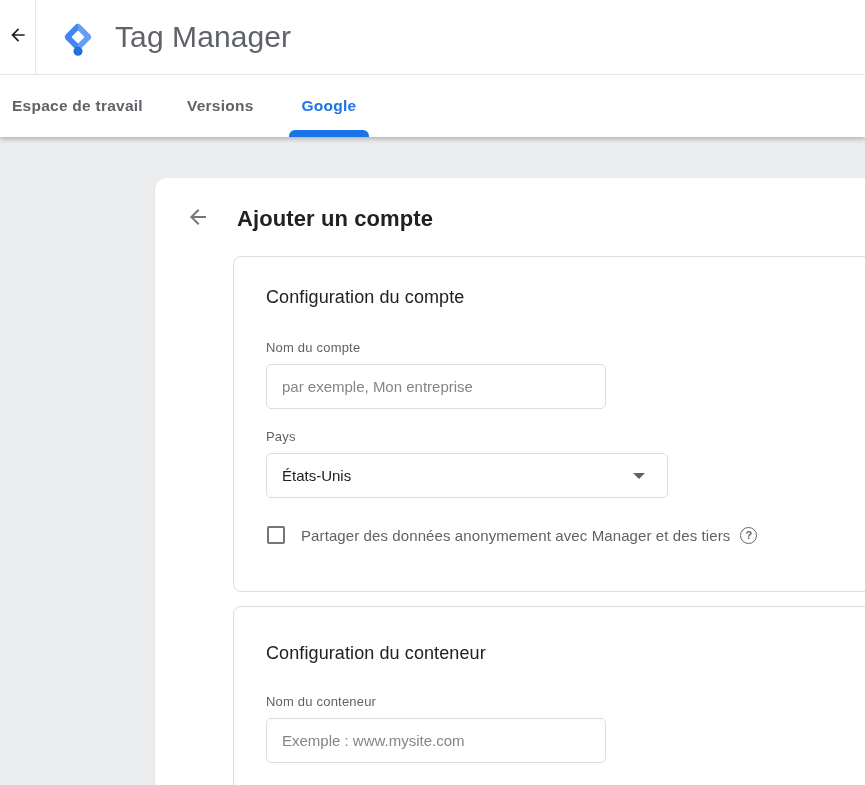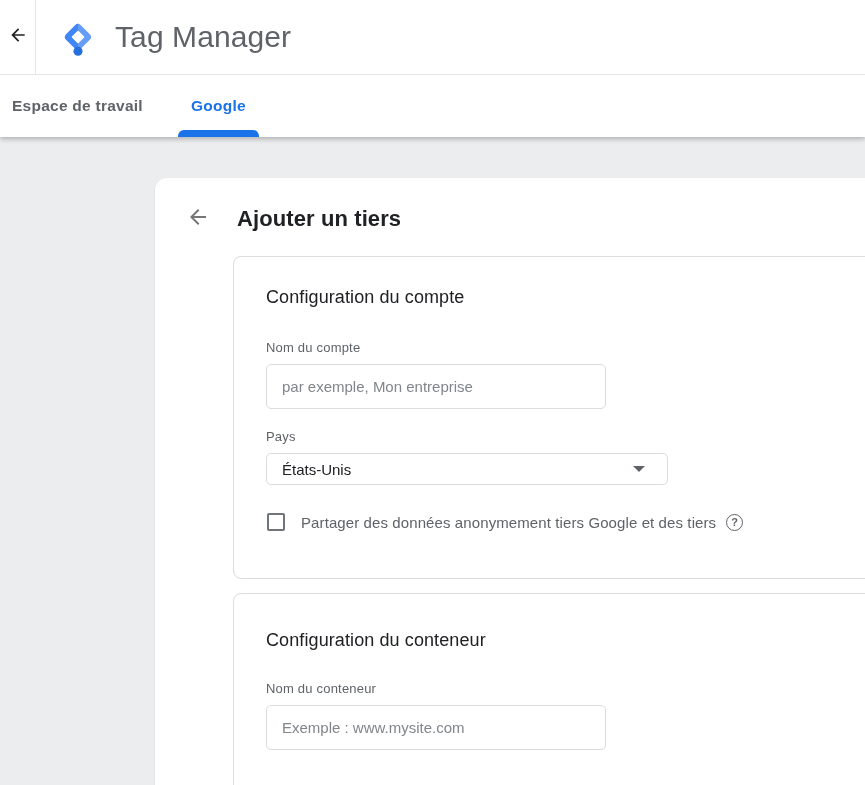--- a/index.html
+++ b/index.html
@@ -139,21 +139,21 @@
     font-size: 15px;
     color: #202124;
     outline: none;
     background: #fff;
   }
   .text-input::placeholder { color: #80868b; opacity: 1; }
 
   .select-box {
     margin-top: 9px;
     width: 402px;
-    height: 32px;
+    height: 45px;
     border: 1px solid #dadce0;
     border-radius: 5px;
     display: flex;
     align-items: center;
     padding: 0 22px 0 15px;
     cursor: pointer;
     background: #fff;
   }
   .select-value {
     font-size: 15px;
@@ -227,54 +227,57 @@
       </svg>
     </span>
     <span class="brand-title">Tag Manager</span>
   </div>
 </header>
 
 <nav class="tab-bar">
   <div class="tab tab-workspace">
     <span>Espace de travail</span>
   </div>
+  <div class="tab tab-versions">
+    <span>Versions</span>
+  </div>
   <div class="tab tab-admin active">
     <span>Google</span>
   </div>
 </nav>
 
 <div class="content">
   <div class="main-card">
 
     <div class="page-head">
       <div class="page-back">
         <span>
           <svg width="24" height="24" viewBox="0 0 24 24">
               <path fill="#757575" d="M20 11H7.83l5.59-5.59L12 4l-8 8 8 8 1.41-1.41L7.83 13H20v-2z"></path>
             </svg>
         </span>
       </div>
-      <h1 class="page-title">Ajouter un tiers</h1>
+      <h1 class="page-title">Ajouter un compte</h1>
     </div>
 
     <section class="section-card account">
       <h2 class="section-heading">Configuration du compte</h2>
 
       <div class="field-label gap-after-heading">Nom du compte</div>
       <input class="text-input" type="text" placeholder="par exemple, Mon entreprise" style="">
 
       <div class="field-label gap-field">Pays</div>
       <div class="select-box">
         <span class="select-value">États-Unis</span>
         <span class="select-caret"></span>
       </div>
 
       <div class="checkbox-row">
         <div class="checkbox" role="checkbox" aria-checked="false"></div>
-        <span class="checkbox-label">Partager des données anonymement tiers Google et des tiers</span>
+        <span class="checkbox-label">Partager des données anonymement avec Manager et des tiers</span>
         <span class="help-icon">?</span>
       </div>
     </section>
 
     <section class="section-card container">
       <h2 class="section-heading">Configuration du conteneur</h2>
 
       <div class="field-label gap-after-heading" style="margin-top:30px">Nom du conteneur</div>
       <input class="text-input" type="text" placeholder="Exemple : www.mysite.com" style="">
     </section>

